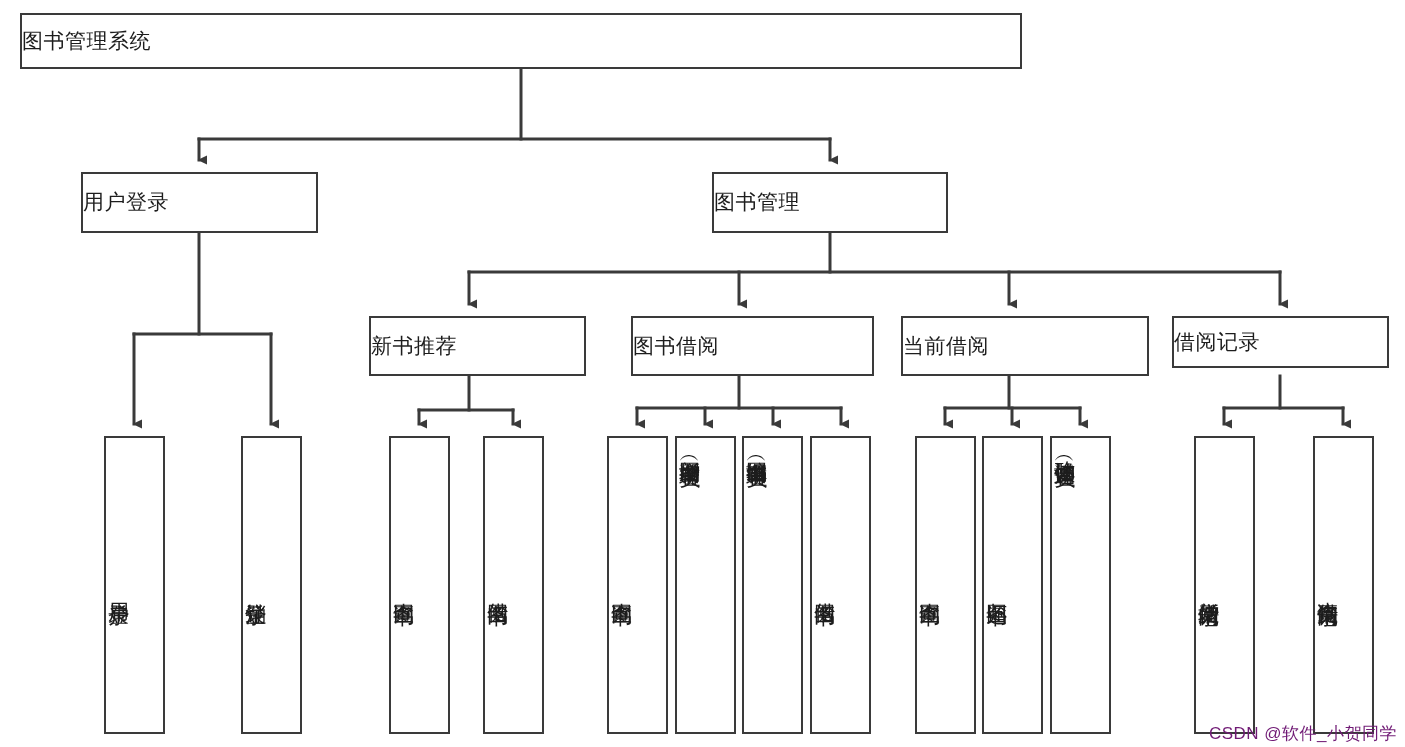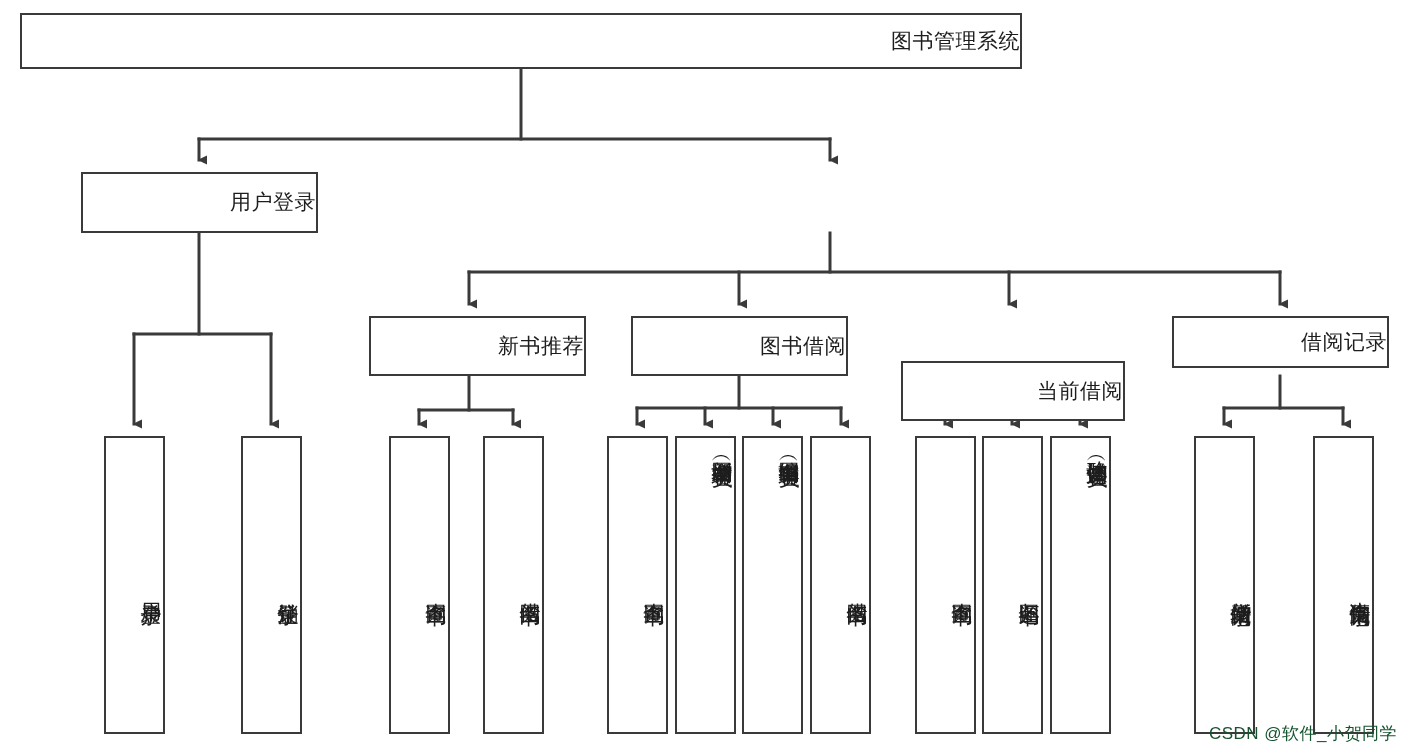--- a/index.html
+++ b/index.html
@@ -25,21 +25,21 @@
     width: 1405px;
     height: 747px;
   }
   .node-box {
     position: absolute;
     box-sizing: border-box;
     border: 2px solid #3a3a3a;
     background: #ffffff;
     display: flex;
     align-items: center;
-    justify-content: flex-end;
+    justify-content: flex-start;
     color: #1d1d1d;
   }
   .node-label {
     font-size: 21px;
     line-height: 1.05;
     letter-spacing: 0.5px;
     white-space: nowrap;
     color: #1d1d1d;
   }
   .node-box.vertical {
@@ -57,21 +57,21 @@
     text-align: left;
   }
   .node-box.vertical.centered {
     align-items: center;
   }
   #watermark {
     position: absolute;
     right: 8px;
     bottom: 2px;
     font-size: 17px;
-    color: #14532d;
+    color: #701a75;
     white-space: nowrap;
     letter-spacing: 0.5px;
     pointer-events: none;
   }
 </style>
 </head>
 <body>
 
 <div id="canvas">
 
@@ -125,28 +125,31 @@
     </g>
   </svg>
 
   <div class="node-box" style="left:20px; top:13px; width:1002px; height:56px;">
     <span class="node-label">图书管理系统</span>
   </div>
 
   <div class="node-box" style="left:81px; top:172px; width:237px; height:61px;">
     <span class="node-label">用户登录</span>
   </div>
+  <div class="node-box" style="left:712px; top:172px; width:236px; height:61px;">
+    <span class="node-label">图书管理</span>
+  </div>
 
   <div class="node-box" style="left:369px; top:316px; width:217px; height:60px;">
     <span class="node-label">新书推荐</span>
   </div>
-  <div class="node-box" style="left:631px; top:316px; width:217px; height:60px;">
+  <div class="node-box" style="left:631px; top:316px; width:243px; height:60px;">
     <span class="node-label">图书借阅</span>
   </div>
-  <div class="node-box" style="left:901px; top:316px; width:224px; height:60px;margin-top:45px;">
+  <div class="node-box" style="left:901px; top:316px; width:248px; height:60px;">
     <span class="node-label">当前借阅</span>
   </div>
   <div class="node-box" style="left:1172px; top:316px; width:217px; height:52px;">
     <span class="node-label">借阅记录</span>
   </div>
 
   <div class="node-box vertical centered" style="left:104px; top:436px; width:61px; height:298px;">
     <span class="node-label">用户登录</span>
   </div>
   <div class="node-box vertical centered" style="left:241px; top:436px; width:61px; height:298px;">

